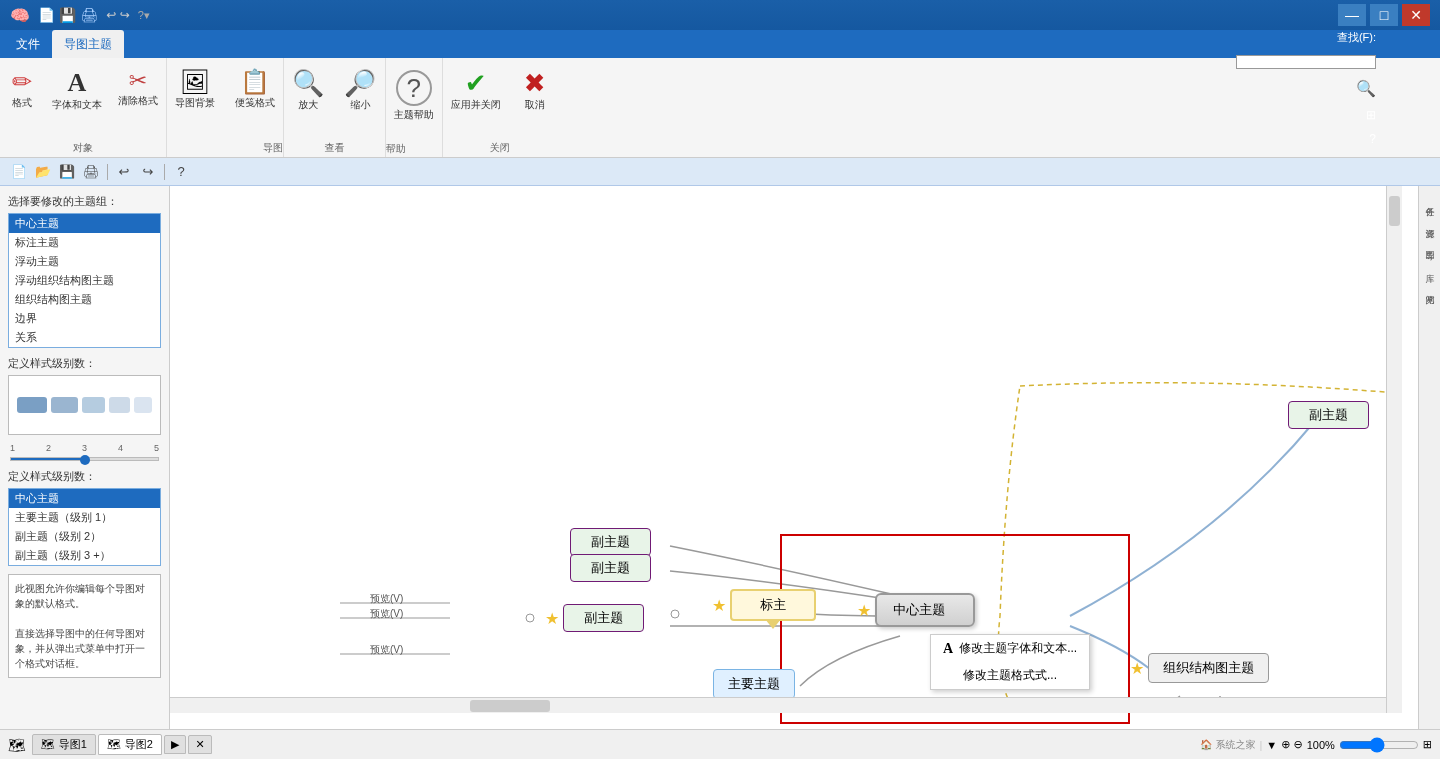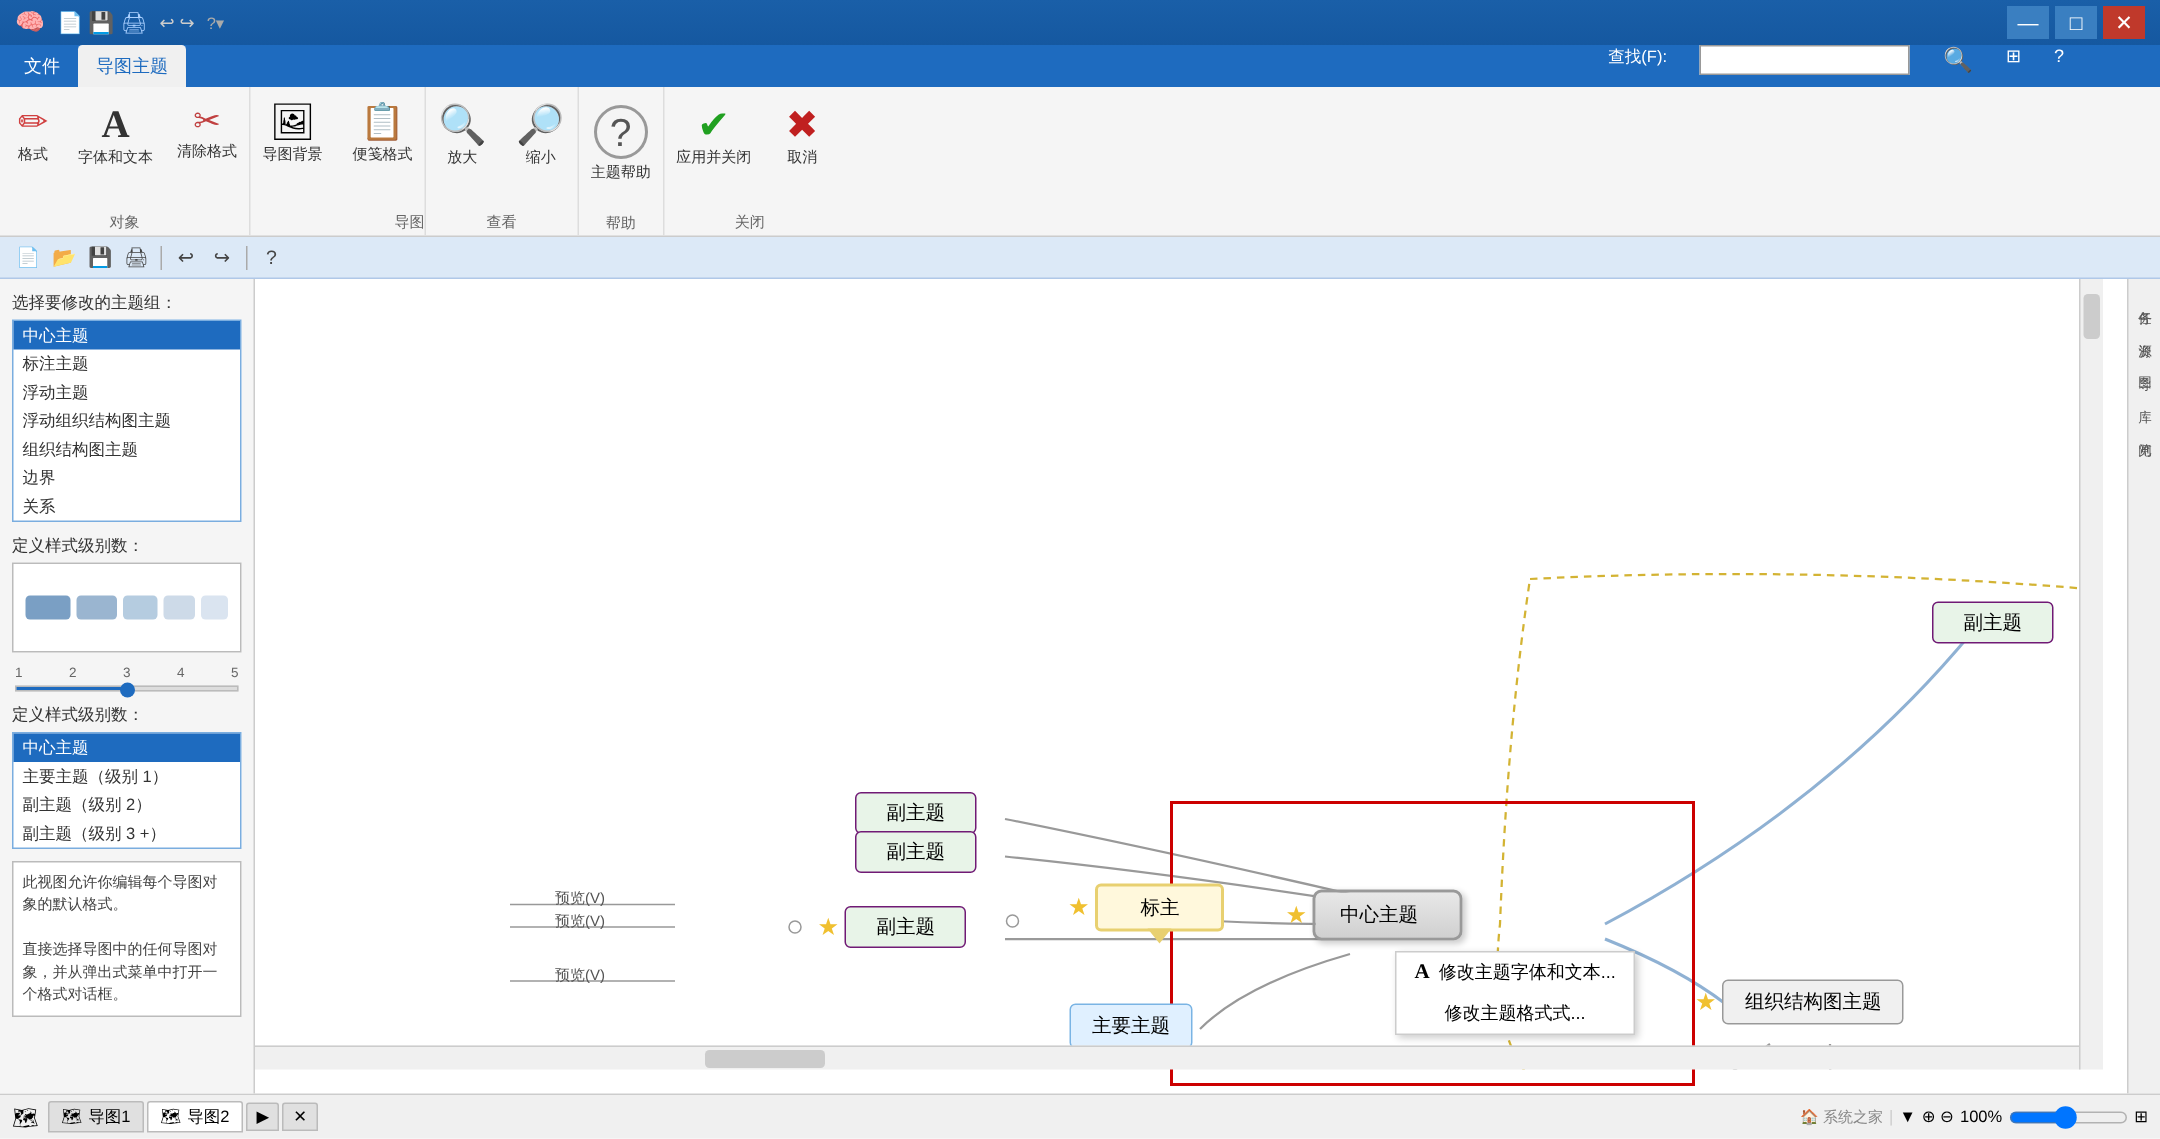--- a/index.html
+++ b/index.html
@@ -319,21 +319,21 @@
     <button class="title-btn">—</button>
     <button class="title-btn">□</button>
     <button class="title-btn close">✕</button>
   </div>
 </div>
 
 <div class="menu-bar">
   <div class="menu-item">文件</div>
   <div class="menu-item active">导图主题</div>
 
-  <div style="margin-left:auto; display:flex; align-items:flex-start; gap:22px; padding-right:60px;">
+  <div style="margin-left:auto; display:flex; align-items:flex-end; gap:10px; padding-right:60px;flex-direction:column;">
     <span style="color:white; font-size:11px;">查找(F):</span>
     <input type="text" class="search-input" style="height: 20px;">
     <span style="color:white; font-size:16px;">🔍</span>
     <span style="color:white;">⊞</span>
     <span style="color:white;">?</span>
   </div>
 </div>
 
 <div class="ribbon">
 
@@ -383,21 +383,21 @@
     <div class="ribbon-group-label" style="text-align:center;">查看</div>
   </div>
 
   <div style="display:flex; flex-direction:column; border-right:1px solid #ddd; padding:4px 0 0 0;">
     <div class="ribbon-items" style="flex:1; align-items:flex-start; padding-top:4px;">
       <div class="ribbon-btn">
         <div class="ribbon-icon" style="font-size:26px; border:2px solid #999; border-radius:50%; width:36px; height:36px; display:flex; align-items:center; justify-content:center; color:#555;">?</div>
         <div class="ribbon-label">主题帮助</div>
       </div>
     </div>
-    <div class="ribbon-group-label" style="text-align:center;margin-top:16px;">帮助</div>
+    <div class="ribbon-group-label" style="text-align:left;margin-top:16px;">帮助</div>
   </div>
 
   <div style="display:flex; flex-direction:column; padding:4px 0 0 0;">
     <div class="ribbon-items" style="flex:1; align-items:flex-start; padding-top:4px;">
       <div class="ribbon-btn">
         <div class="ribbon-icon" style="font-size:26px; color:#20a020;">✔</div>
         <div class="ribbon-label">应用并关闭</div>
       </div>
       <div class="ribbon-btn">
         <div class="ribbon-icon" style="font-size:26px; color:#c02020;">✖</div>

